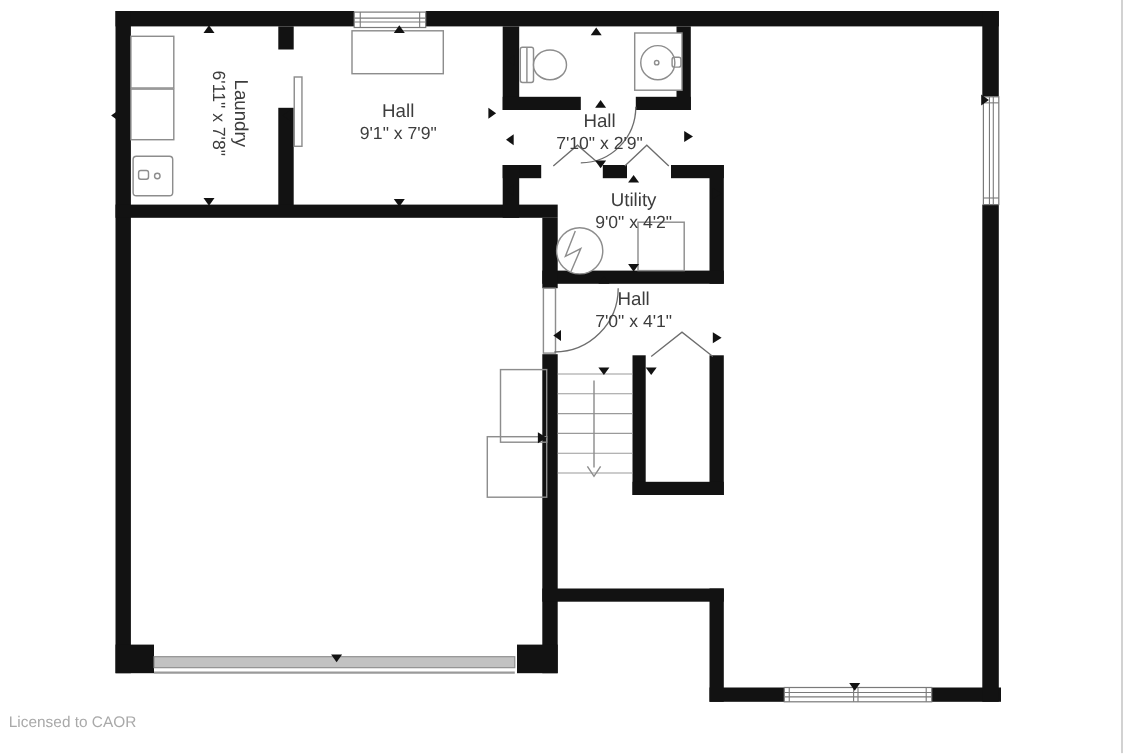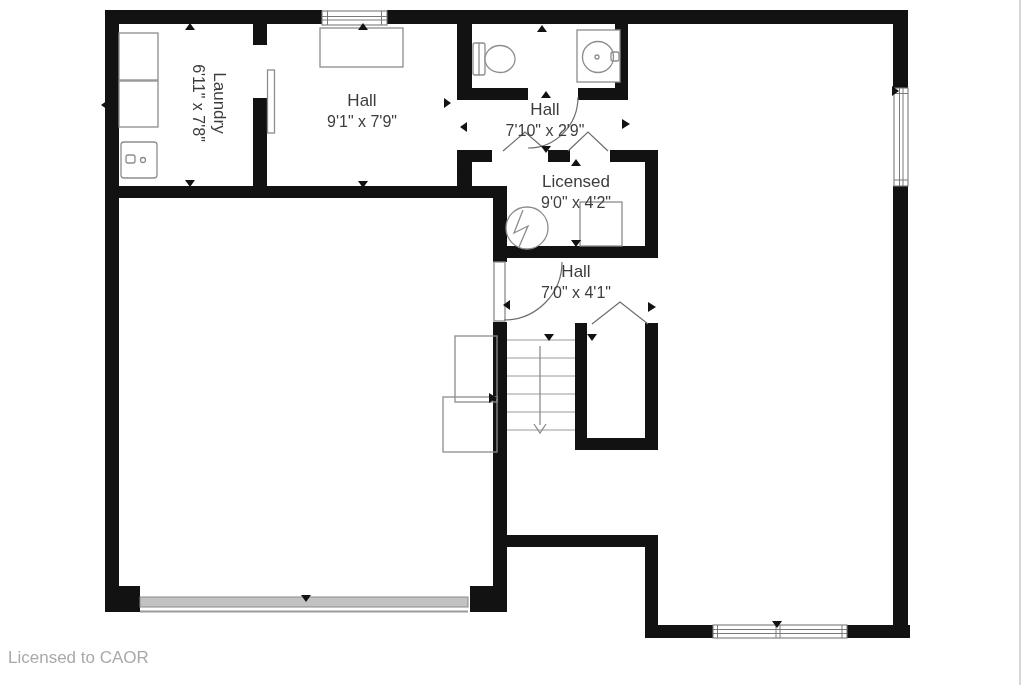--- a/index.html
+++ b/index.html
@@ -17,21 +17,21 @@
   .door{stroke:#6d6d6d;fill:none;stroke-width:1.2;}
   .win{stroke:#7a7a7a;fill:#ffffff;stroke-width:1.1;}
   .winline{stroke:#7a7a7a;stroke-width:1;fill:none;}
   .stair{stroke:#9a9a9a;stroke-width:1;fill:none;}
   .gdoor{fill:var(--garage-door);stroke:#8a8a8a;stroke-width:1;}
   .label{position:absolute;transform:translate(-50%,-50%);text-align:center;
          color:var(--text);white-space:nowrap;line-height:21px;}
   .label .nm{font-size:17px;}
   .label .dm{font-size:16px;}
   .label.rot{transform:translate(-50%,-50%) rotate(90deg);}
-  .watermark{position:absolute;left:8px;top:648px;font-size:17px;color:var(--watermark);}
+  .watermark{position:absolute;left:8px;top:648px;font-size:14px;color:var(--watermark);}
 </style>
 </head>
 <body>
 
 <div class="plan">
   <svg width="1024" height="685" viewBox="0 0 1024 685">
 
     <g>
       <rect class="wall" x="105" y="10" width="217" height="14"></rect>
       <rect class="wall" x="387" y="10" width="521" height="14"></rect>
@@ -192,21 +192,21 @@
   </div>
   <div class="label" style="left:362px;top:111px">
     <div class="nm">Hall</div>
     <div class="dm">9'1" x 7'9"</div>
   </div>
   <div class="label" style="left:545px;top:120px">
     <div class="nm">Hall</div>
     <div class="dm">7'10" x 2'9"</div>
   </div>
   <div class="label" style="left:576px;top:192px">
-    <div class="nm">Licensed</div>
+    <div class="nm">Utility</div>
     <div class="dm">9'0" x 4'2"</div>
   </div>
   <div class="label" style="left:576px;top:282px">
     <div class="nm">Hall</div>
     <div class="dm">7'0" x 4'1"</div>
   </div>
 
   <div class="watermark">Licensed to CAOR</div>
 </div>
 

